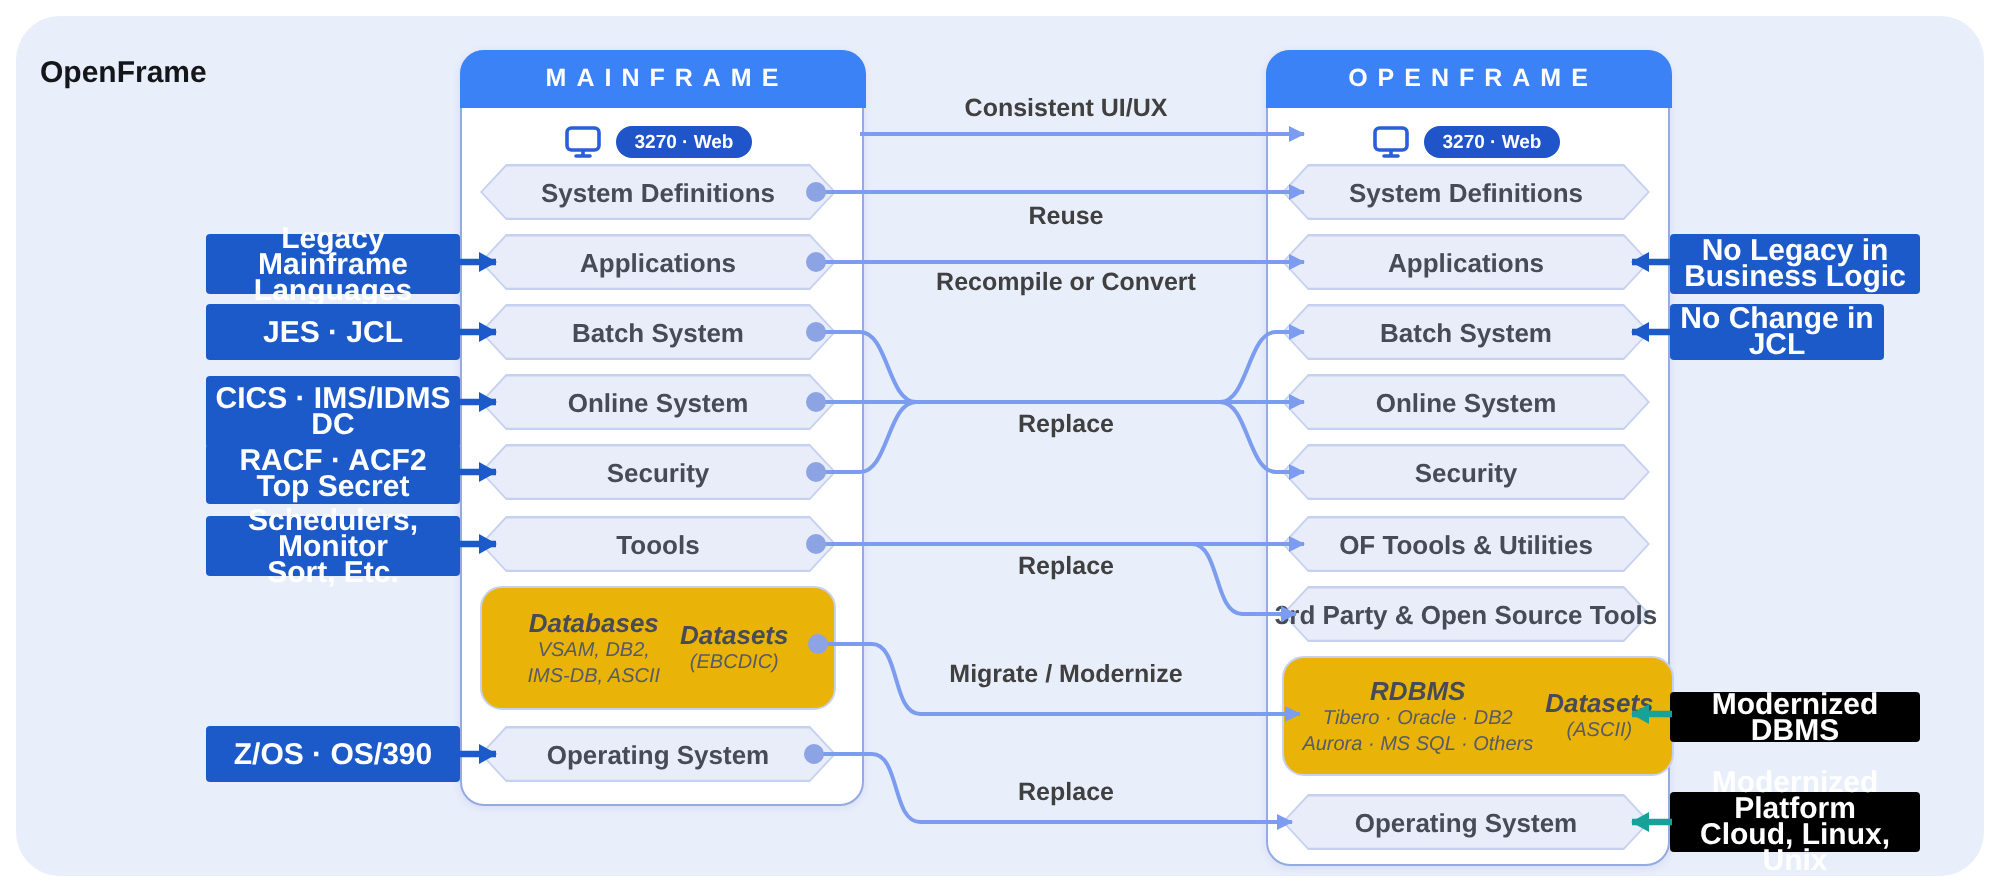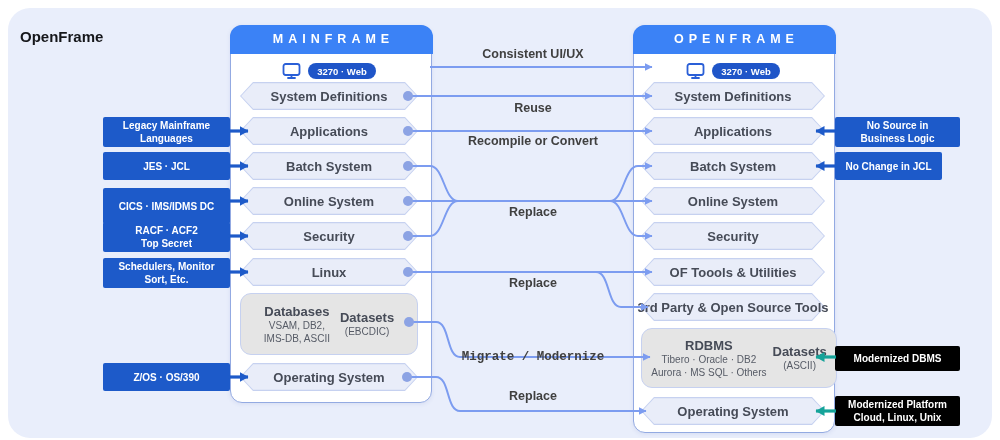--- a/index.html
+++ b/index.html
@@ -25,28 +25,28 @@
   
   .pill{height:28px;z-index:2;}
   .pill .edge{position:absolute;inset:0;background:#c6d1f0;
       clip-path:polygon(13px 0,calc(100% - 13px) 0,100% 50%,calc(100% - 13px) 100%,13px 100%,0 50%);}
   .pill .fill{position:absolute;inset:1.2px;background:#e9edf9;
       clip-path:polygon(12px 0,calc(100% - 12px) 0,100% 50%,calc(100% - 12px) 100%,12px 100%,0 50%);}
   .pill .lbl{position:absolute;inset:0;display:flex;align-items:center;justify-content:center;
       font-size:13px;font-weight:700;color:#464b57;white-space:nowrap;}
   .pill .lbl.small{font-size:13px;}
   
-  .dbox{background:#e5e5e5;border:1px solid #c6d1f0;border-radius:11px;z-index:2;
-        display:flex;align-items:center;justify-content:center;gap:10px;padding:0 6px;box-sizing:border-box;}
+  .dbox{background:#eab308;border:1px solid #c6d1f0;border-radius:11px;z-index:2;
+        display:flex;align-items:center;justify-content:center;gap:10px;padding:0 6px;box-sizing:border-box;font-style:italic;}
   .dbox .stack{display:flex;flex-direction:column;align-items:center;justify-content:center;}
   .dbox .t{font-size:13px;font-weight:700;color:#464b57;white-space:nowrap;}
   .dbox .s{font-size:10px;font-weight:400;color:#565b66;line-height:13px;white-space:nowrap;text-align:center;}
   
   .sbox{display:flex;flex-direction:column;align-items:center;justify-content:center;
-        color:#ffffff;font-size:10px;font-weight:700;line-height:13px;text-align:center;
+        color:#ffffff;font-size:15px;font-weight:700;line-height:13px;text-align:center;
         border-radius:2px;z-index:2;}
   .sbox.blue{background:#1d5ac9;}
   .sbox.teal{background:#000000;}
   
   .flow{left:533px;transform:translateX(-50%);font-size:12.5px;font-weight:700;color:#404040;
         white-space:nowrap;z-index:6;}
   
   svg.wires{position:absolute;left:0;top:0;z-index:5;pointer-events:none;}
 </style>
 </head>
@@ -90,21 +90,21 @@
     <div class="lbl">Online System</div>
   </div>
 <div class="abs pill" style="left:240px;top:222px;width:178px;">
     <div class="edge"></div>
     <div class="fill"></div>
     <div class="lbl">Security</div>
   </div>
 <div class="abs pill" style="left:240px;top:258px;width:178px;">
     <div class="edge"></div>
     <div class="fill"></div>
-    <div class="lbl">Linux</div>
+    <div class="lbl">Toools</div>
   </div>
 
 <div class="abs dbox" style="left:240px;top:293px;width:178px;height:62px;">
   <div class="stack">
     <div class="t">Databases</div>
     <div class="s">VSAM, DB2,</div>
     <div class="s">IMS-DB, ASCII</div>
   </div>
   <div class="stack">
     <div class="t">Datasets</div>
@@ -199,40 +199,40 @@
   </div>
 <div class="abs sbox blue" style="left:103px;top:258px;width:127px;height:30px;">
     <span>Schedulers, Monitor</span>
     <span>Sort, Etc.</span>
   </div>
 <div class="abs sbox blue" style="left:103px;top:363px;width:127px;height:28px;">
     <span>Z/OS · OS/390</span>
   </div>
 
 <div class="abs sbox blue" style="left:835px;top:117px;width:125px;height:30px;">
-    <span>No Source in</span>
+    <span>No Legacy in</span>
     <span>Business Logic</span>
   </div>
 <div class="abs sbox blue" style="left:835px;top:152px;width:107px;height:28px;">
     <span>No Change in JCL</span>
   </div>
 <div class="abs sbox teal" style="left:835px;top:346px;width:125px;height:25px;">
     <span>Modernized DBMS</span>
   </div>
 <div class="abs sbox teal" style="left:835px;top:396px;width:125px;height:30px;">
     <span>Modernized Platform</span>
     <span>Cloud, Linux, Unix</span>
   </div>
 
 <div class="abs flow" style="top:47px;">Consistent UI/UX</div>
 <div class="abs flow" style="top:101px;">Reuse</div>
 <div class="abs flow" style="top:134px;">Recompile or Convert</div>
 <div class="abs flow" style="top:205px;">Replace</div>
 <div class="abs flow" style="top:276px;">Replace</div>
-<div class="abs flow" style="top:350px;font-family:Liberation Mono, monospace;">Migrate / Modernize</div>
+<div class="abs flow" style="top:330px;">Migrate / Modernize</div>
 <div class="abs flow" style="top:389px;">Replace</div>
 
 <svg class="wires" width="1000" height="440" viewBox="0 0 1000 440">
   <defs>
     <marker id="mb" markerUnits="userSpaceOnUse" markerWidth="10" markerHeight="10" refX="7.5" refY="4" orient="auto">
       <path d="M0 0 L8 4 L0 8 Z" fill="#7c9cf0"></path>
     </marker>
     <marker id="md" markerUnits="userSpaceOnUse" markerWidth="12" markerHeight="12" refX="8.5" refY="5" orient="auto">
       <path d="M0 0 L9 5 L0 10 Z" fill="#1d5ac9"></path>
     </marker>

